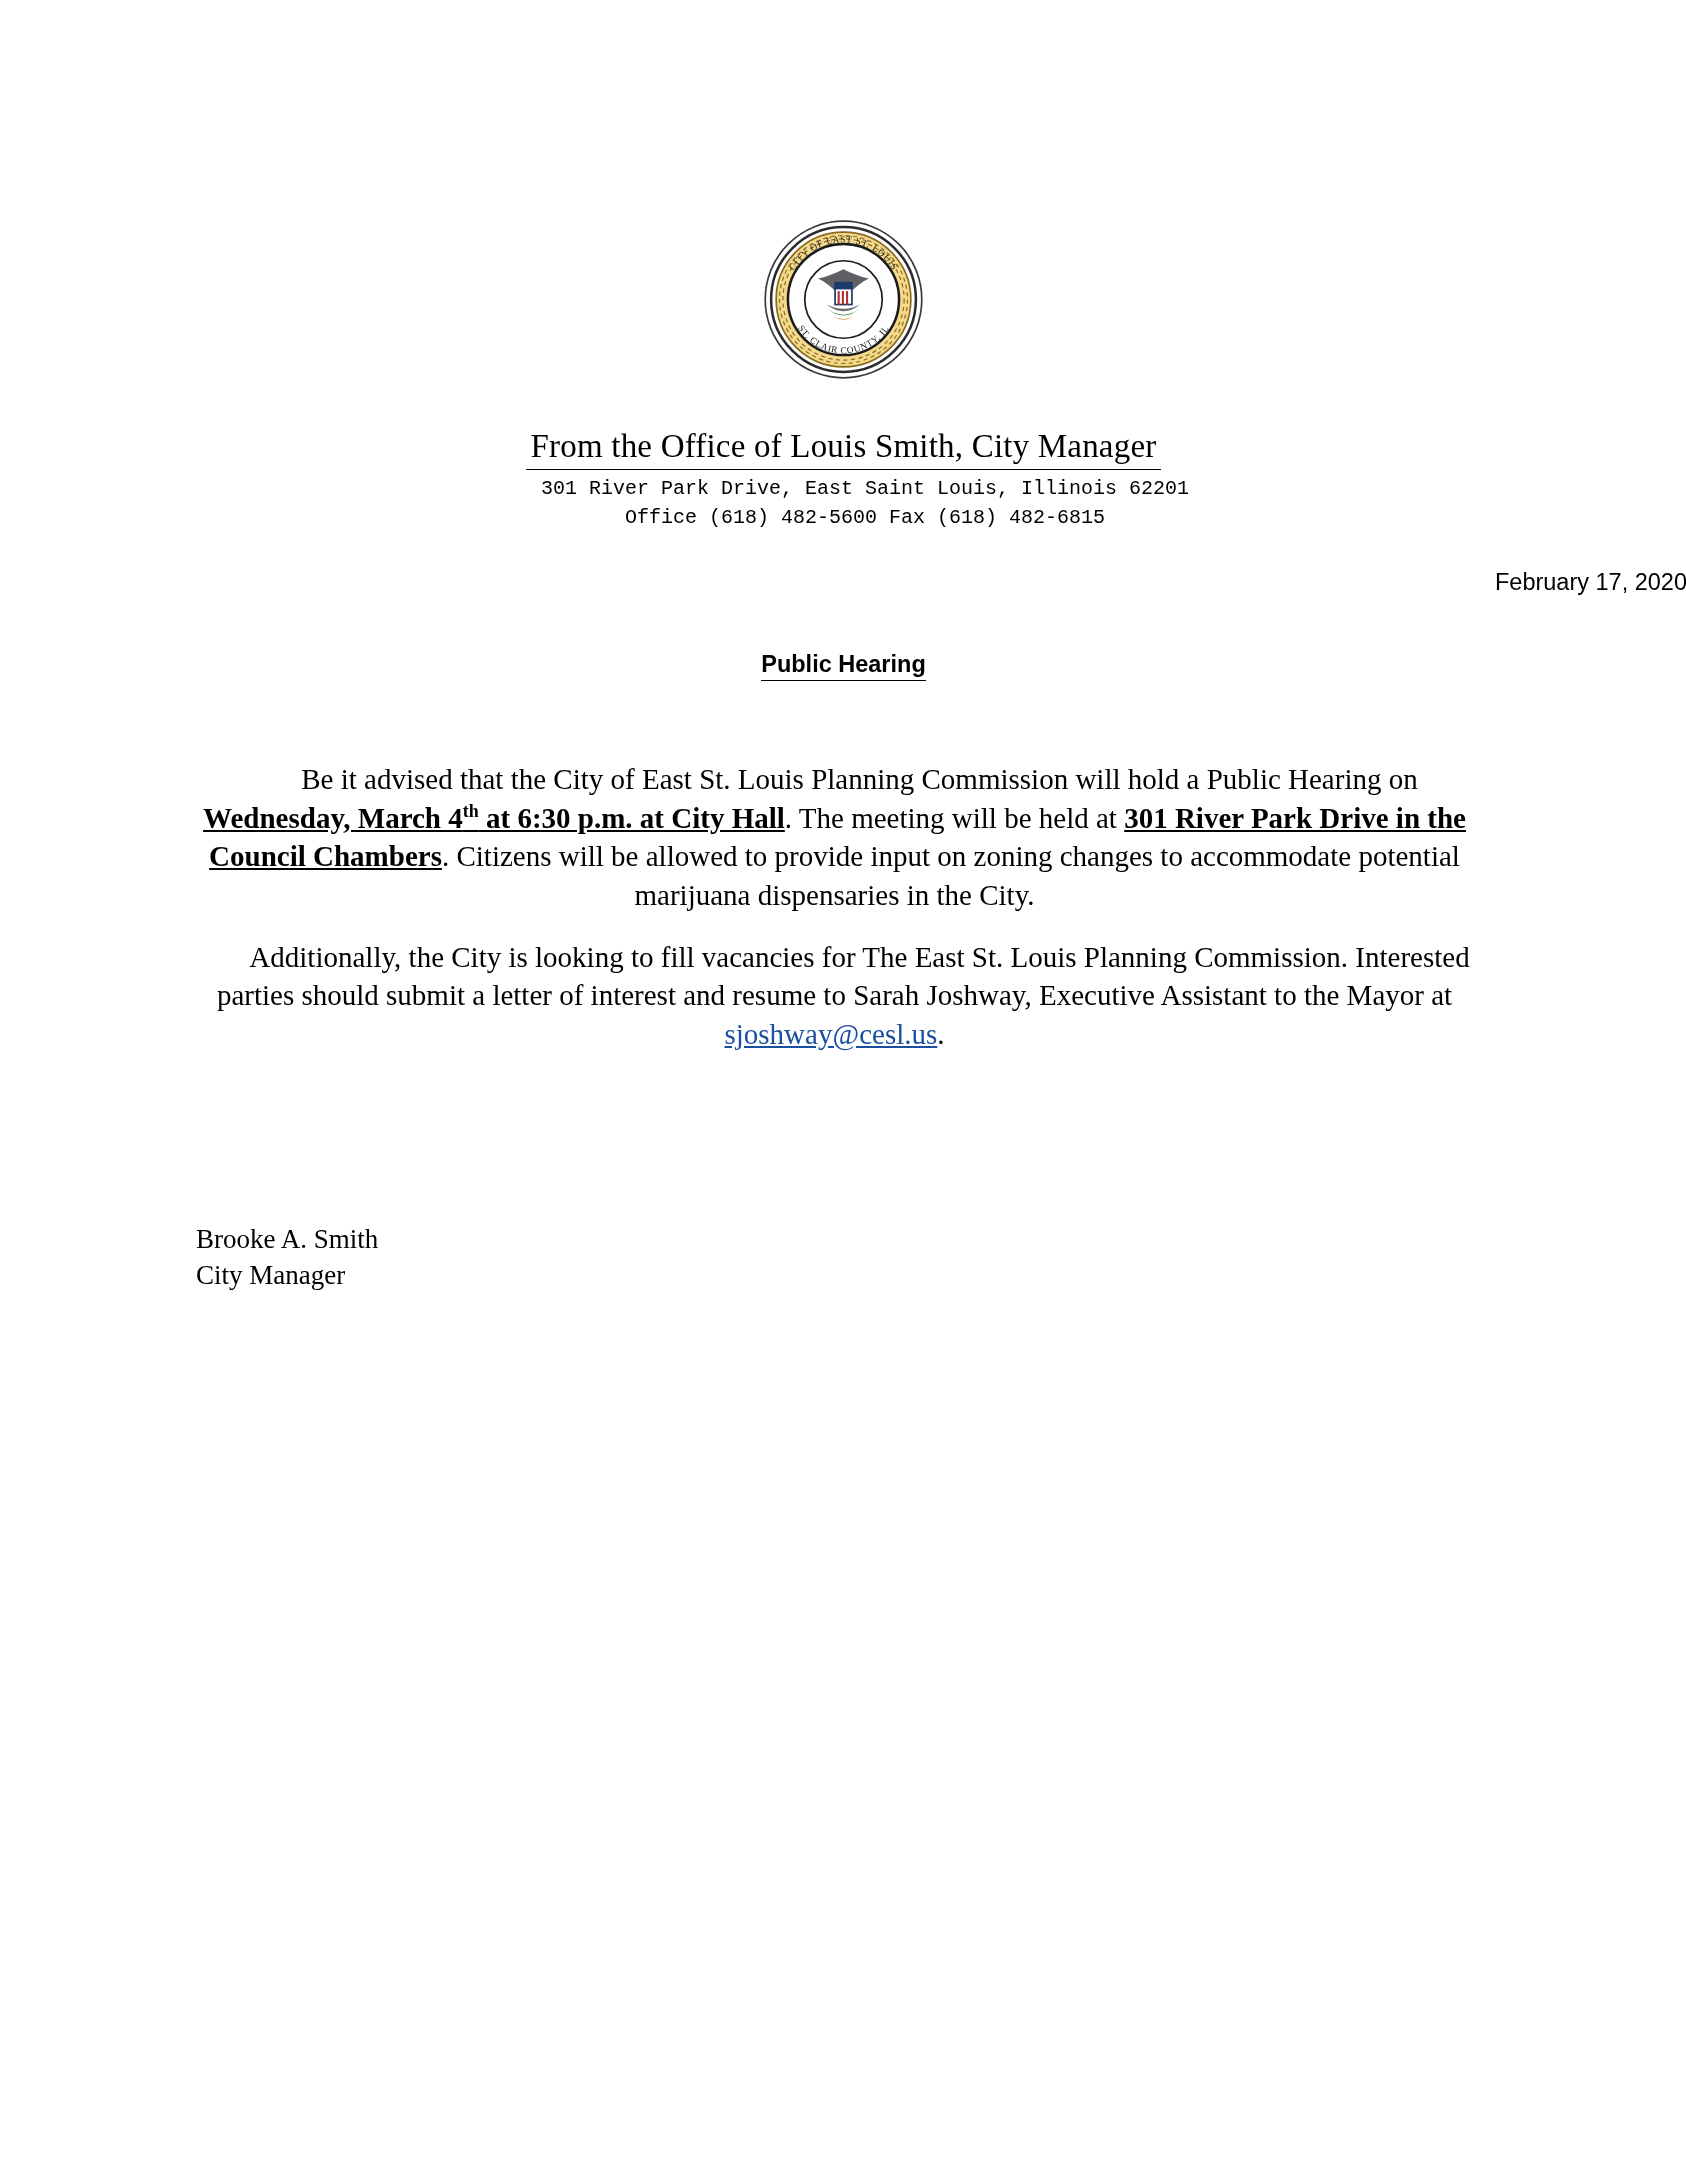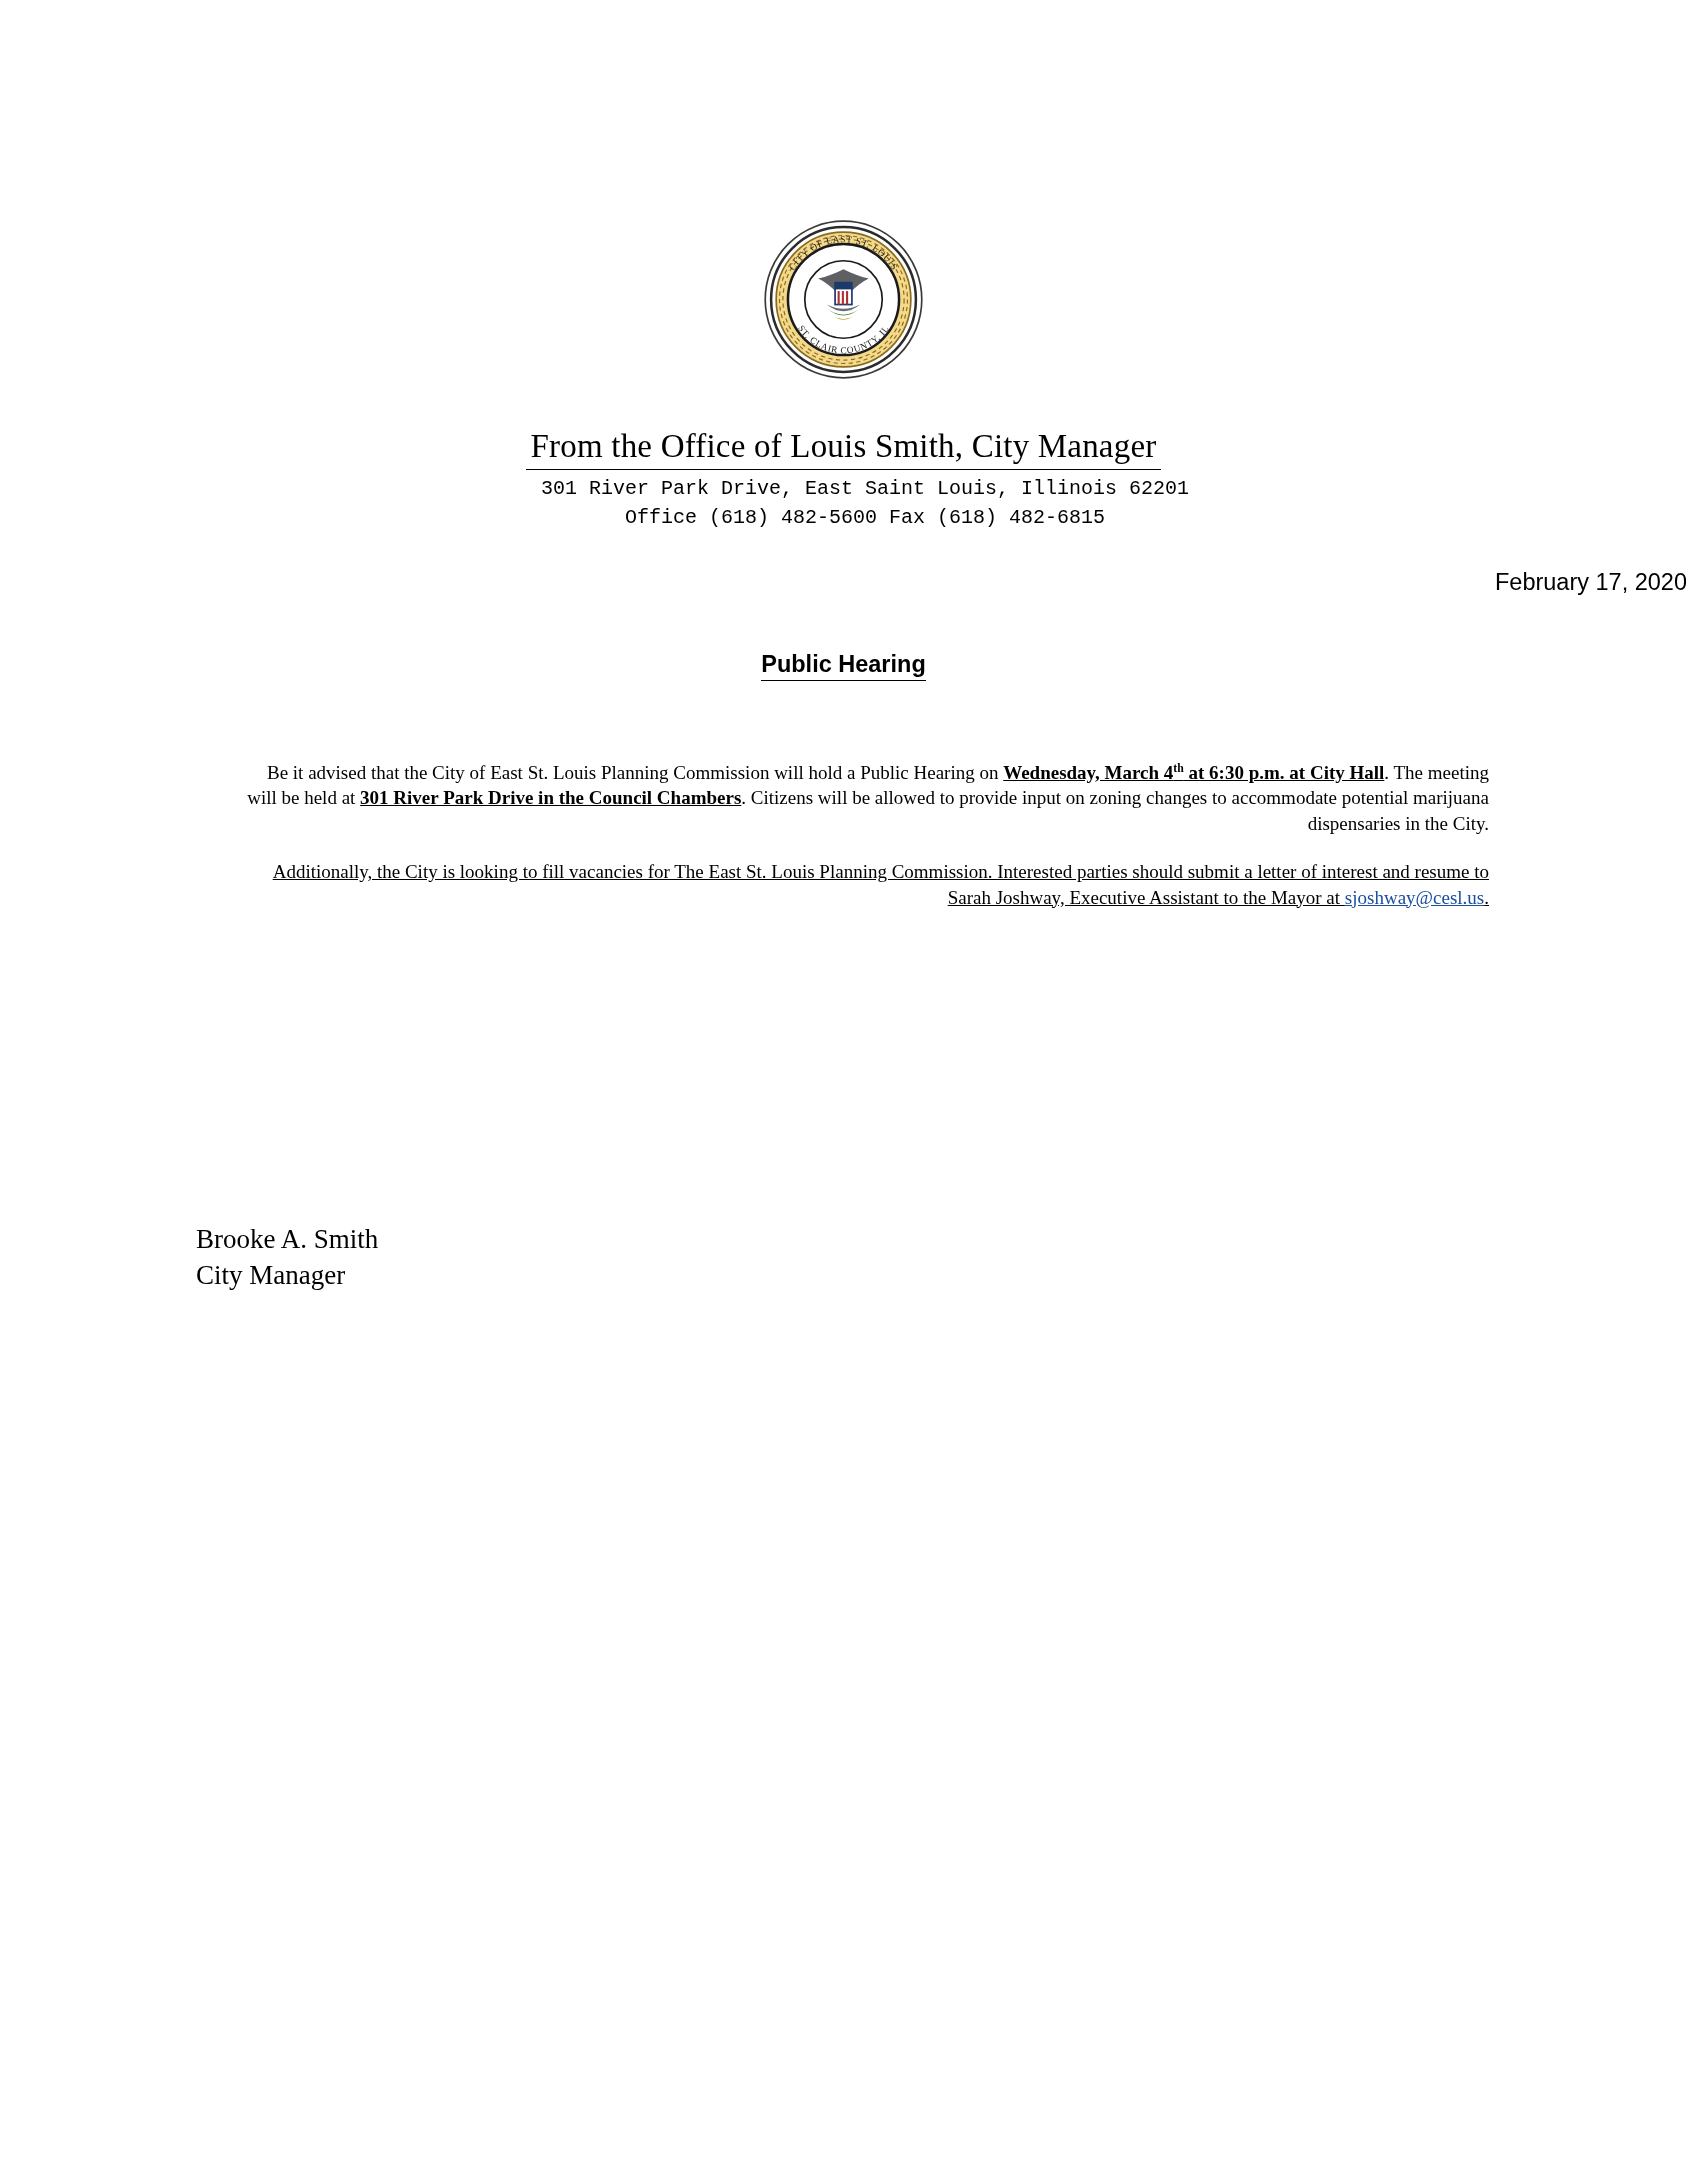--- a/index.html
+++ b/index.html
@@ -81,28 +81,28 @@
     font-weight: bold;
   }
   .subject span {
     border-bottom: 1.7px solid #000;
     padding-bottom: 3px;
   }
 
   .body-text {
     position: absolute;
     top: 760px;
-    left: 204px;
+    left: 192px;
     width: 1285px;
-    font-size: 19px;
+    font-size: 29px;
     line-height: 1.33;
-    text-align: right;
+    text-align: center;
   }
   .para { margin: 0 0 23.5px 0; text-indent: 50px; }
-  .para:last-child { margin-bottom: 14px; text-decoration: underline; }
+  .para:last-child { margin-bottom: 14px; }
   .bu { font-weight: bold; text-decoration: underline; }
   sup { font-size: 0.62em; vertical-align: super; line-height: 0; }
   .email {
     color: #1a4fa0;
     text-decoration: underline;
   }
 
   .signature {
     position: absolute;
     top: 1222px;

